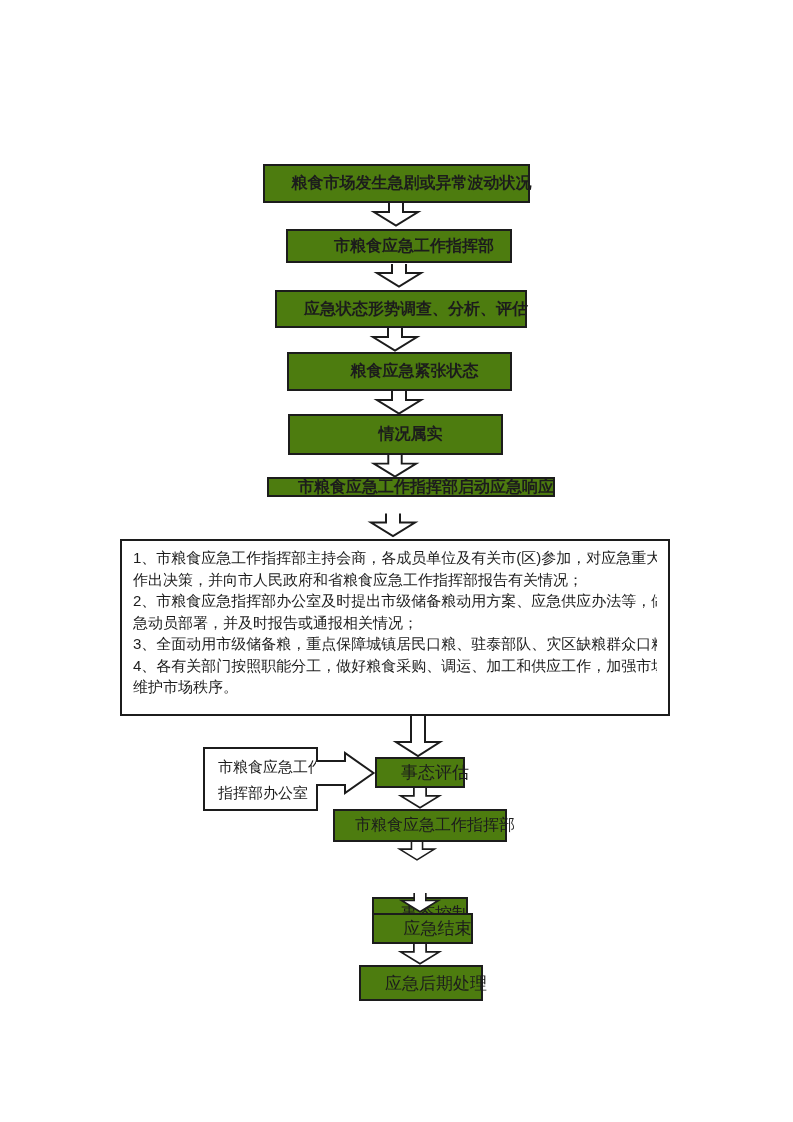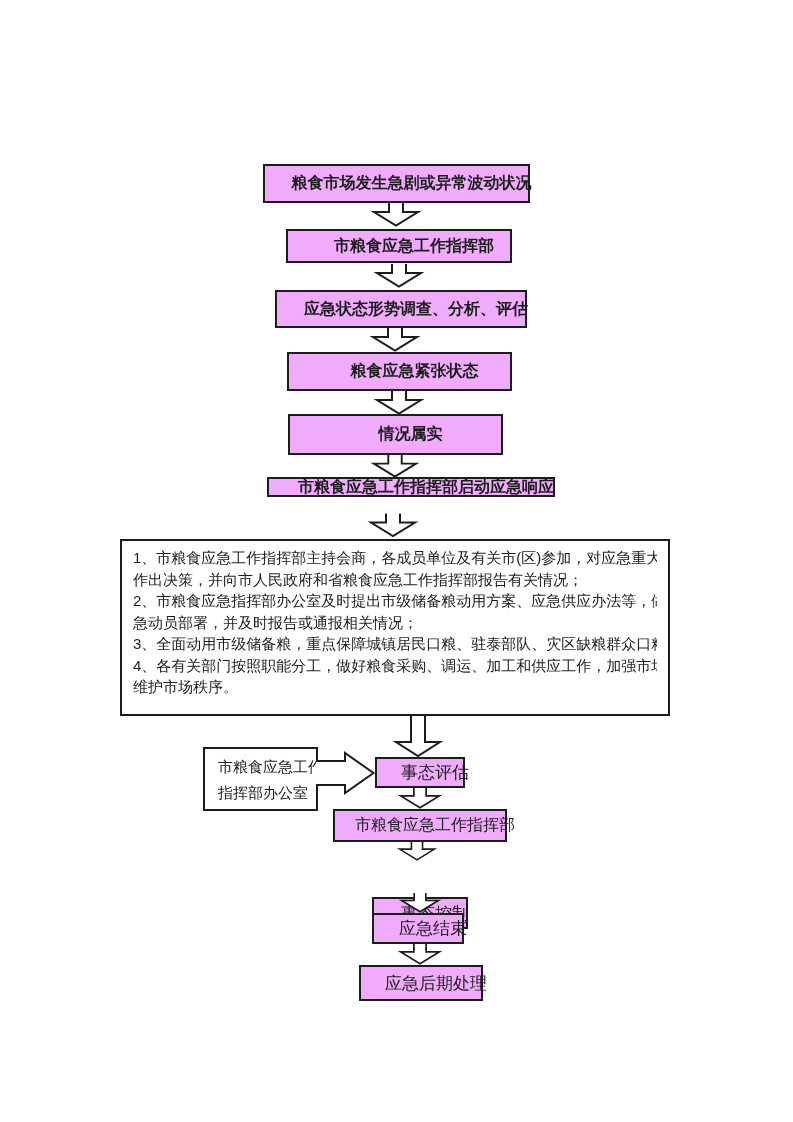--- a/index.html
+++ b/index.html
@@ -8,21 +8,21 @@
     width:793px;height:1122px;
     background:#ffffff;
     font-family:"Liberation Sans","DejaVu Sans",sans-serif;
     color:#1c1c1c;
     overflow:hidden;
   }
   .node{
     position:absolute;
     box-sizing:border-box;
     border:2px solid #1c1c1c;
-    background:#f0abfc;
+    background:#4d7c0f;
     display:flex;
     align-items:center;
     justify-content:center;
     text-align:center;
     white-space:nowrap;
     padding-left:30px;
   }
   .bold{font-weight:bold;font-size:16px;}
   .plain{font-weight:normal;font-size:17px;}
   .measures{
@@ -125,21 +125,21 @@
   <svg class="arr" style="left:393px;top:842px" width="48" height="19" viewBox="0 0 48 24">
     <path d="M17 0 L17 9 L2 9 L24 22.5 L46 9 L31 9 L31 0"></path>
     </svg>
 
   <div class="node plain" style="left:372px;top:897px;width:96px;height:32px">事态控制</div>
 
   <svg class="arr" style="left:396px;top:893px" width="48" height="20" viewBox="0 0 48 24">
     <path d="M17 0 L17 9 L2 9 L24 22.5 L46 9 L31 9 L31 0"></path>
     </svg>
 
-  <div class="node plain" style="left:372px;top:913px;width:92px;height:31px">应急结束</div>
+  <div class="node plain" style="left:372px;top:913px;width:101px;height:31px">应急结束</div>
 
   <svg class="arr" style="left:396px;top:944px" width="48" height="21" viewBox="0 0 48 24">
     <path d="M17 0 L17 9 L2 9 L24 22.5 L46 9 L31 9 L31 0"></path>
     </svg>
 
   <div class="node plain" style="left:359px;top:965px;width:124px;height:36px">应急后期处理</div>
 
 </div>
 
 </body></html>

